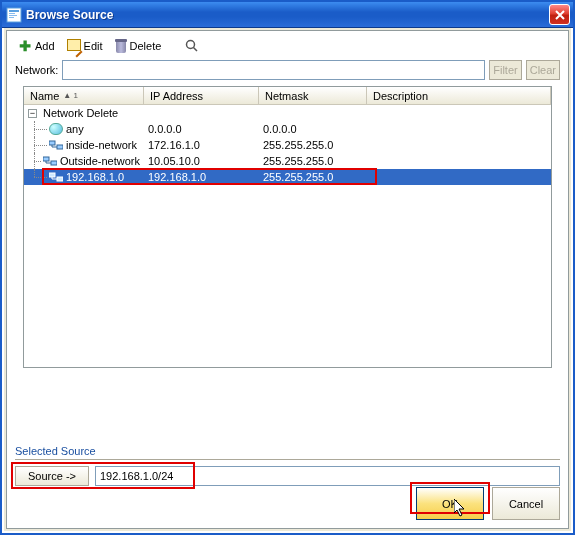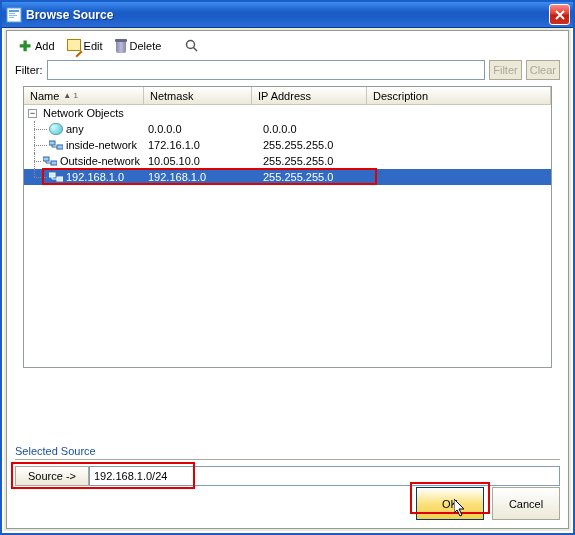--- a/index.html
+++ b/index.html
@@ -226,21 +226,21 @@
 
   
   .selected-source {
     position: absolute;
     left: 8px;
     right: 8px;
     bottom: 42px;
   }
   .ss-label { color: #1a4fa0; padding-bottom: 2px; margin-top: 48px; }
   .ss-line { border-top: 1px solid #aca899; margin-bottom: 6px; }
-  .ss-row { display: flex; align-items: center; gap: 0; position: relative; }
+  .ss-row { display: flex; align-items: center; gap: 6px; position: relative; }
   .ss-btn {
     font: inherit;
     width: 74px;
     height: 20px;
     border: 1px solid #aca899;
     background: linear-gradient(to bottom, #fff, #ece9d8);
     cursor: pointer;
   }
   .ss-input {
     flex: 1;
@@ -329,42 +329,42 @@
         <span class="ico ico-find">
           <svg width="14" height="14" viewBox="0 0 14 14">
             <circle cx="5.5" cy="5.5" r="4" fill="none" stroke="#555" stroke-width="1.5"></circle>
             <line x1="8.5" y1="8.5" x2="12" y2="12" stroke="#555" stroke-width="1.5"></line>
           </svg>
         </span>
       </div>
     </div>
 
     <div class="filter-row">
-      <label>Filter:</label>
+      <label>Network:</label>
       <input class="filter-input" type="text" value="" style="">
       <button class="filter-btn" disabled="">Filter</button>
       <button class="filter-btn" disabled="">Clear</button>
     </div>
 
     <div class="grid">
       <div class="grid-header">
         <div class="col col-name">
           <span>Name</span>
           <span class="sort-ind">▲ 1</span>
         </div>
+        <div class="col col-ip">IP Address</div>
         <div class="col col-mask">Netmask</div>
-        <div class="col col-ip">IP Address</div>
         <div class="col col-desc">Description</div>
       </div>
       <div class="grid-body">
 
         <div class="grid-row grp-row">
           <div class="col col-name" style="width:auto;">
             <span class="grp-toggle">−</span>
-            <span>Network Objects</span>
+            <span>Network Delete</span>
           </div>
         </div>
 
         <div class="grid-row">
           <div class="col col-name">
             <span class="tree-lines"></span>
             <span class="obj-ico obj-any"></span>
             <span>any</span>
           </div>
           <div class="col col-ip">0.0.0.0</div>

